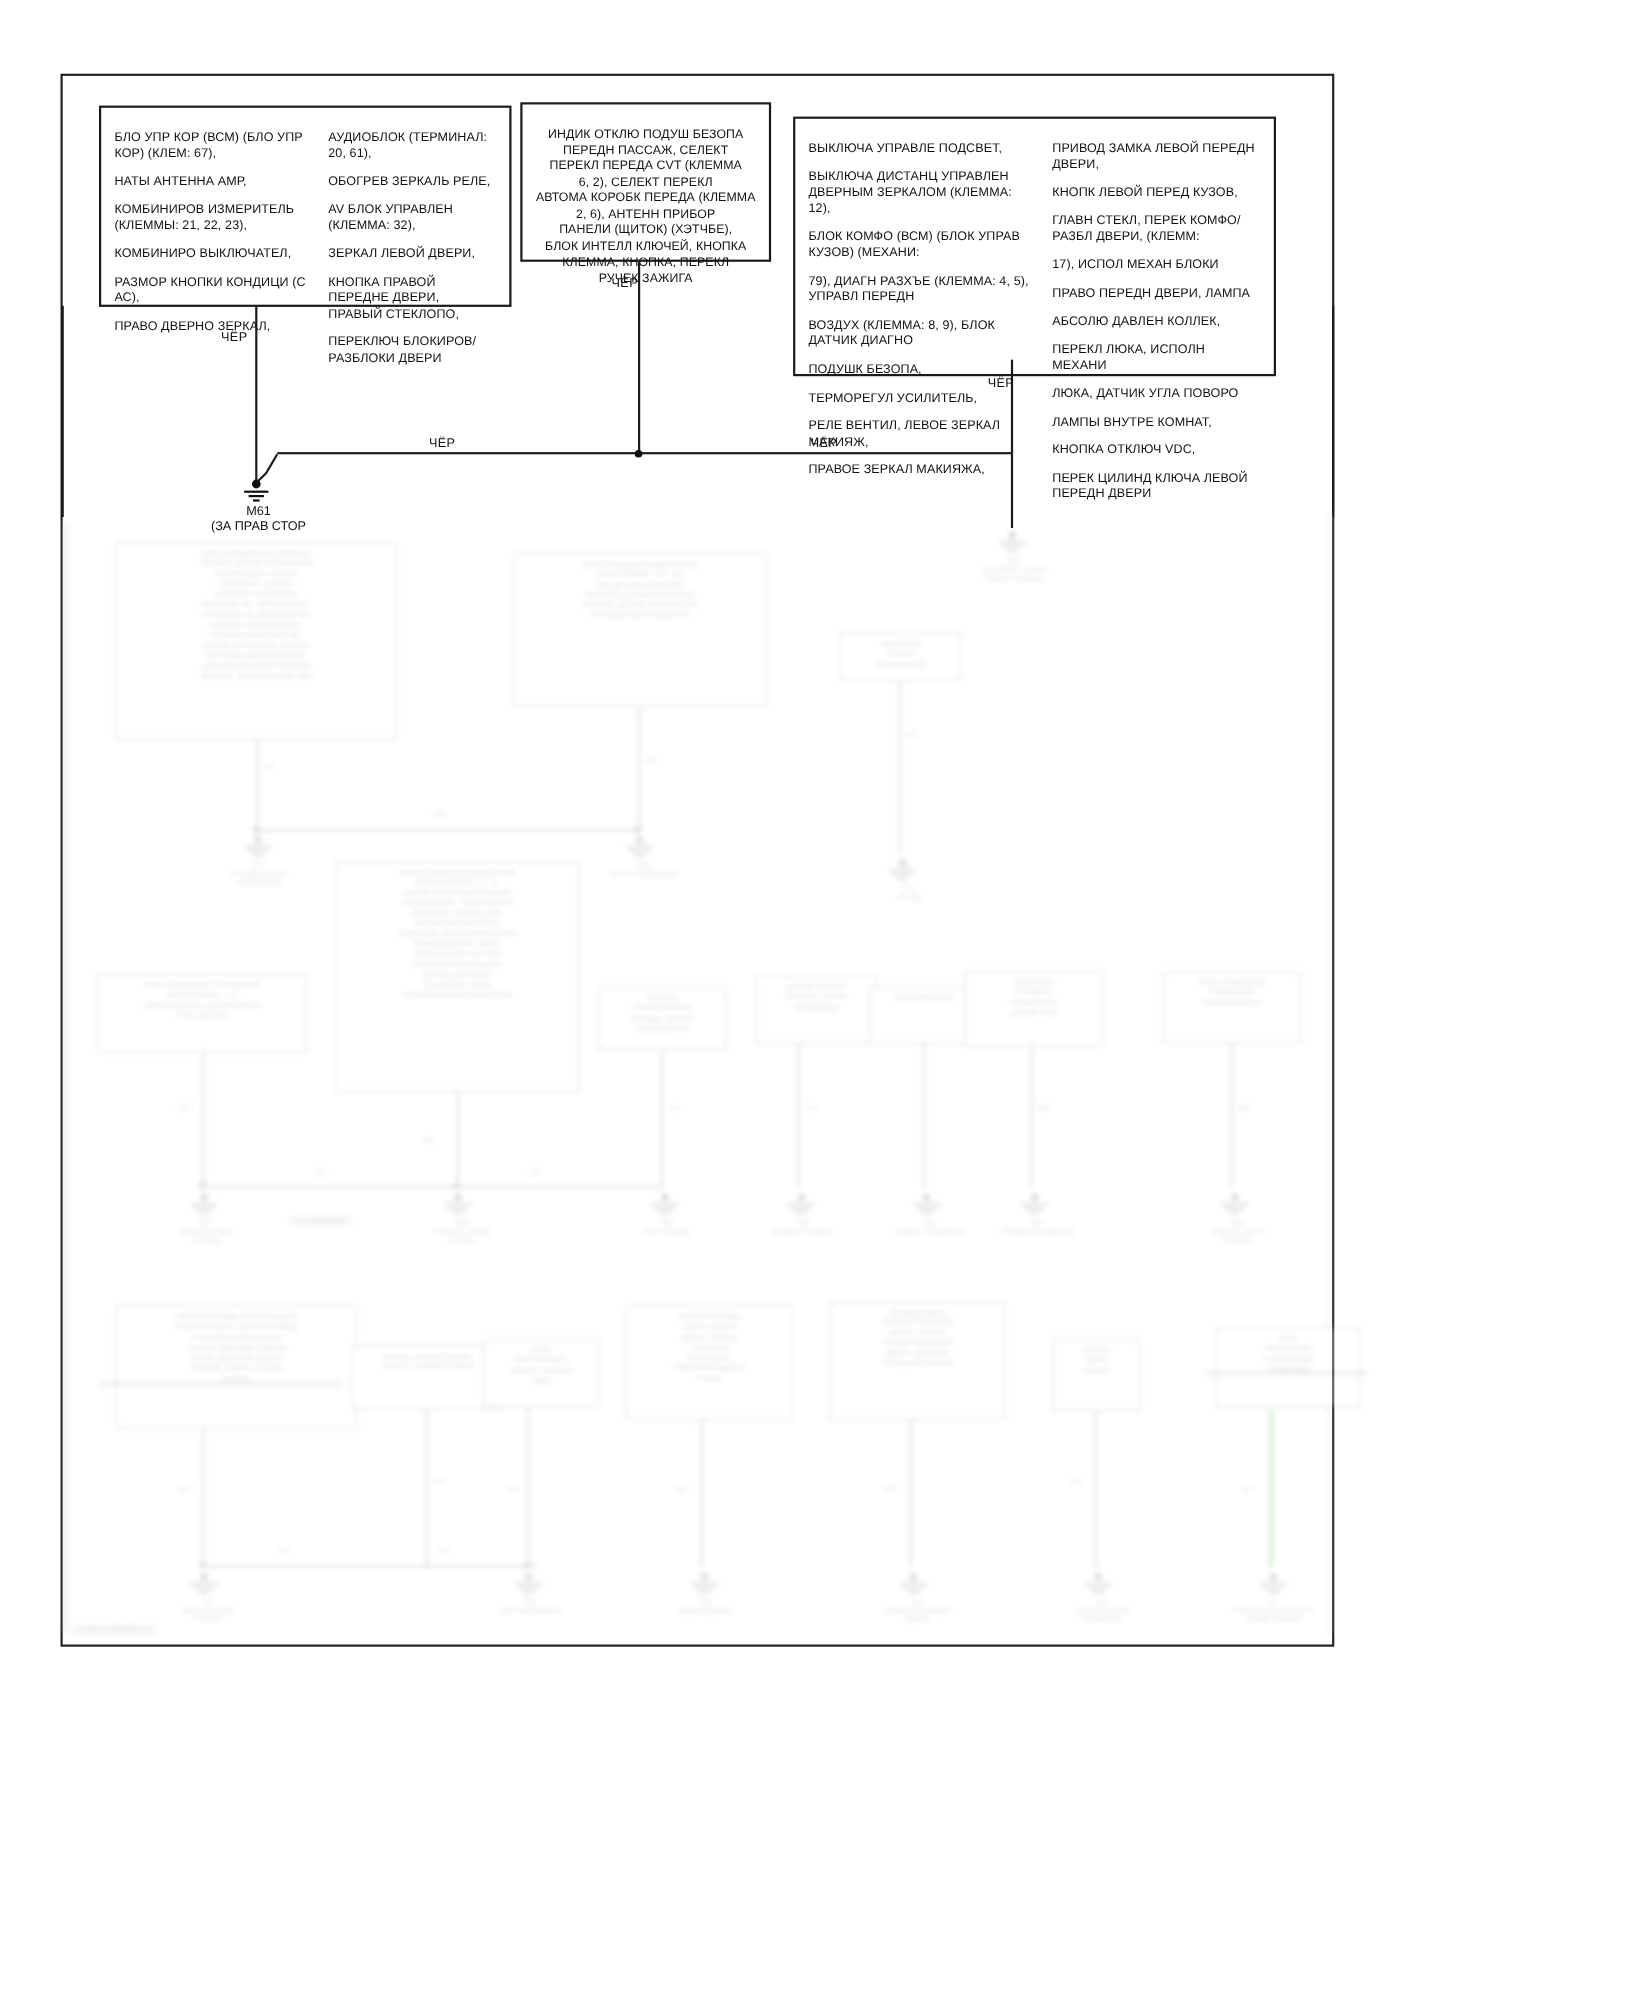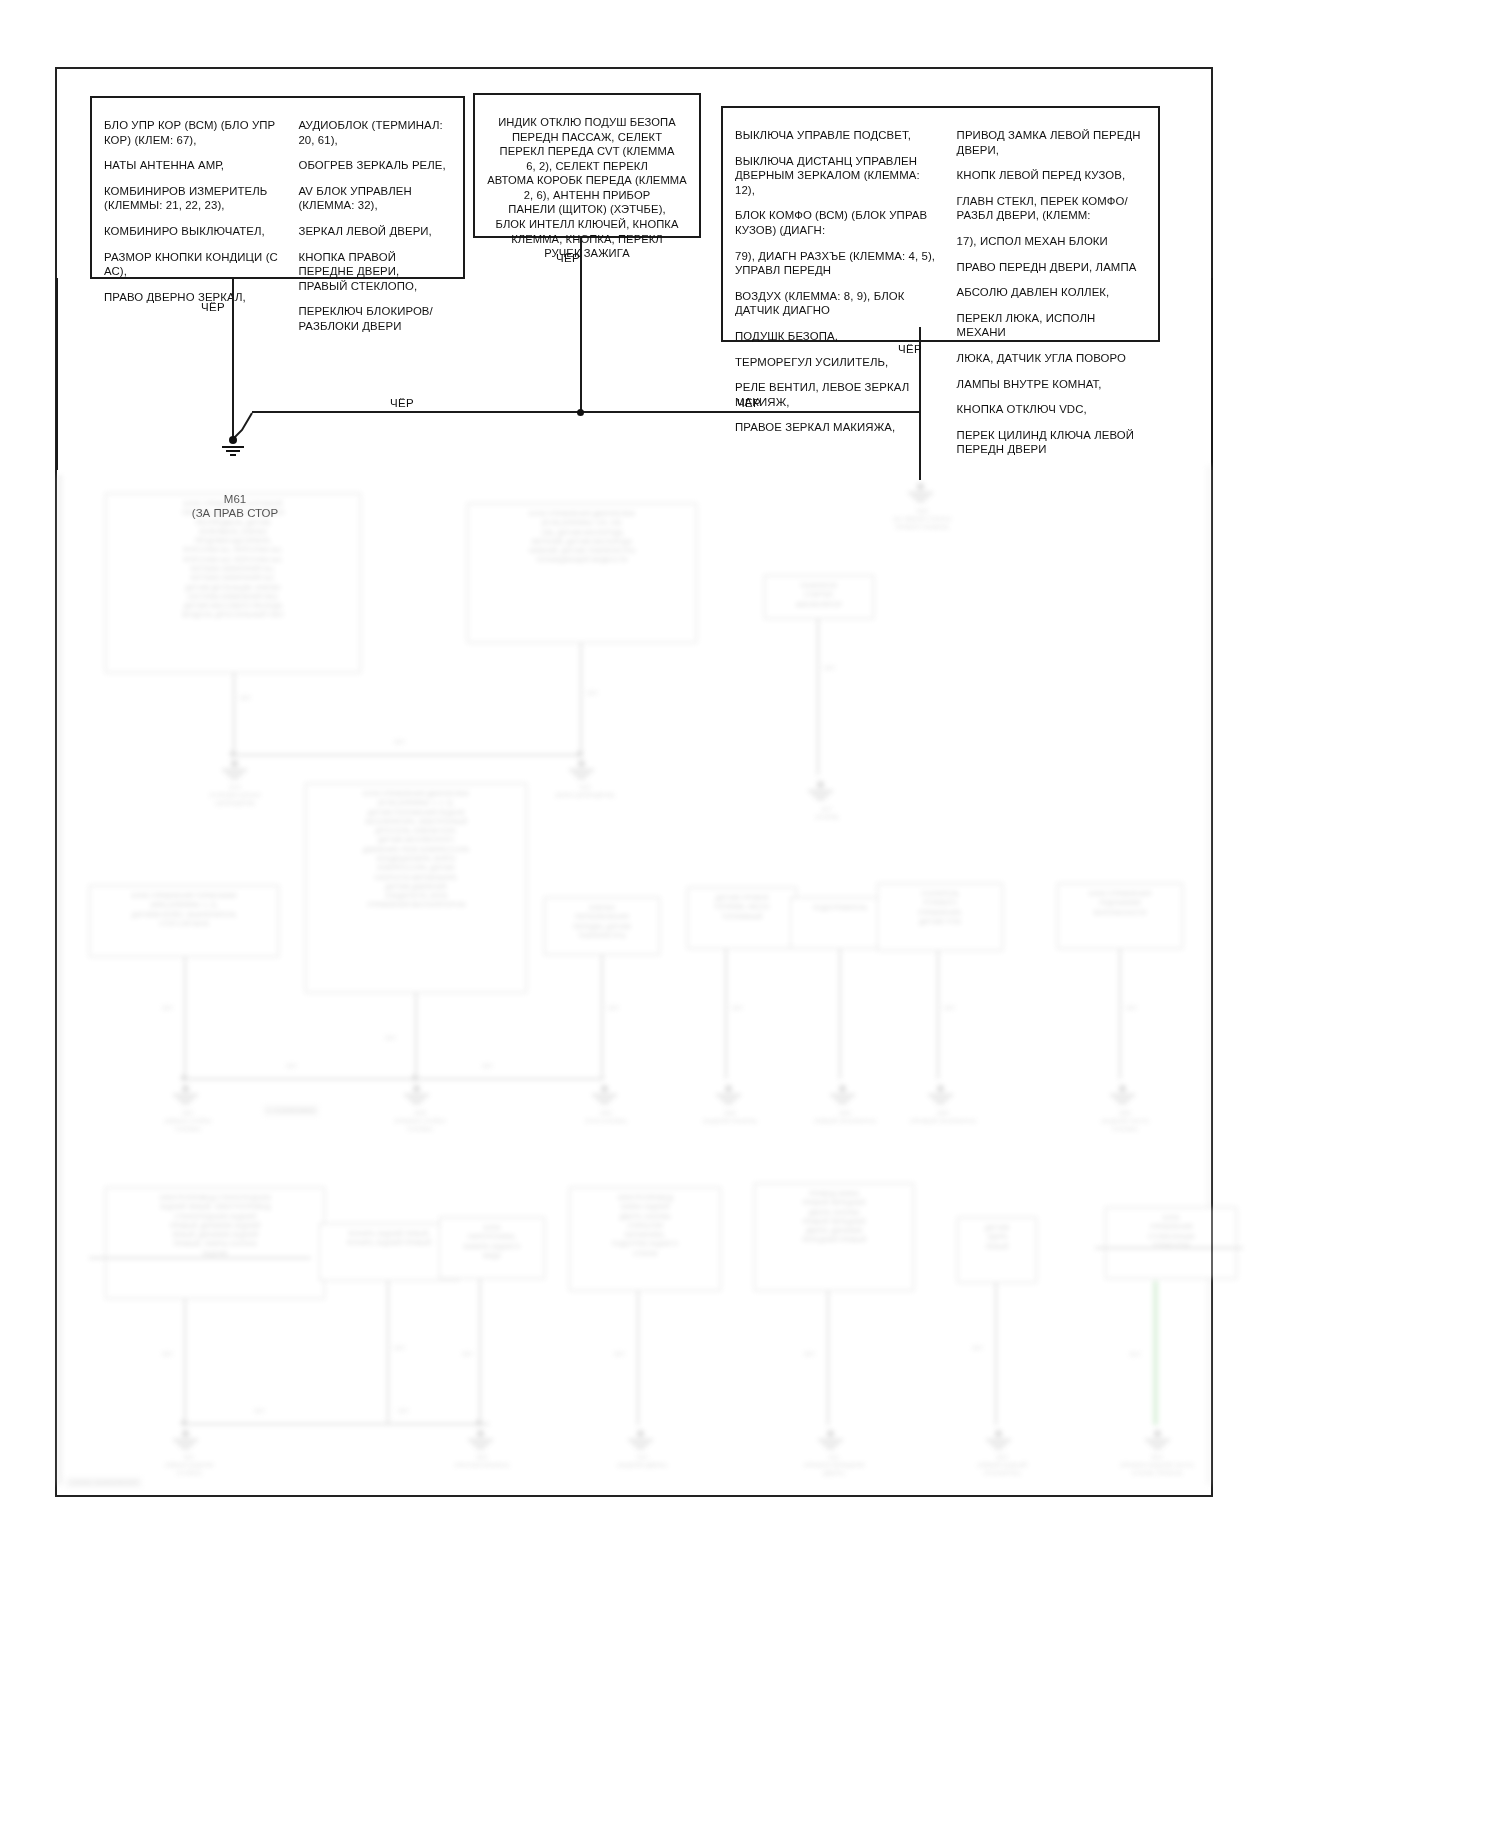--- a/index.html
+++ b/index.html
@@ -116,21 +116,21 @@
   <div class="ln">БЛОК ИНТЕЛЛ КЛЮЧЕЙ, КНОПКА</div>
   <div class="ln">КЛЕММА, КНОПКА, ПЕРЕКЛ</div>
   <div class="ln">РУЧЕК ЗАЖИГА</div>
 </div>
 
 <div class="tbox" id="box-right">
   <div class="cols">
     <div class="col c1">
       <div class="ln">ВЫКЛЮЧА УПРАВЛЕ ПОДСВЕТ,</div>
       <div class="ln">ВЫКЛЮЧА ДИСТАНЦ УПРАВЛЕН ДВЕРНЫМ ЗЕРКАЛОМ (КЛЕММА: 12),</div>
-      <div class="ln">БЛОК КОМФО (ВСМ) (БЛОК УПРАВ КУЗОВ) (ДИАГН:</div>
+      <div class="ln">БЛОК КОМФО (ВСМ) (БЛОК УПРАВ КУЗОВ) (МЕХАНИ:</div>
       <div class="ln">79), ДИАГН РАЗХЪЕ (КЛЕММА: 4, 5), УПРАВЛ ПЕРЕДН</div>
       <div class="ln">ВОЗДУХ (КЛЕММА: 8, 9), БЛОК ДАТЧИК ДИАГНО</div>
       <div class="ln">ПОДУШК БЕЗОПА,</div>
       <div class="ln">ТЕРМОРЕГУЛ УСИЛИТЕЛЬ,</div>
       <div class="ln">РЕЛЕ ВЕНТИЛ, ЛЕВОЕ ЗЕРКАЛ МАКИЯЖ,</div>
       <div class="ln">ПРАВОЕ ЗЕРКАЛ МАКИЯЖА,</div>
     </div>
     <div class="col c2">
       <div class="ln">ПРИВОД ЗАМКА ЛЕВОЙ ПЕРЕДН ДВЕРИ,</div>
       <div class="ln">КНОПК ЛЕВОЙ ПЕРЕД КУЗОВ,</div>
@@ -169,21 +169,21 @@
 
 <div class="wire wv" style="left:56px;top:278px;height:192px;"></div>
 <div class="wire wv" style="left:1211px;top:278px;height:192px;"></div>
 
 <div class="gnd" style="left:222px;top:436px;">
   <div class="dot"></div>
     <div class="b1"></div>
     <div class="b2"></div>
     <div class="b3"></div>
 </div>
-<div class="gndcap" style="left:165px;top:458px;width:140px;margin-top:34px;">
+<div class="gndcap" style="left:165px;top:458px;width:140px;">
   <div>M61</div>
   <div>(ЗА ПРАВ СТОР</div>
 </div>
 
 <div id="faded">
 
   <div class="sidebar"></div>
   <div class="sidebar2"></div>
 
   <div class="fgnd" style="left:851px;top:18px;">

